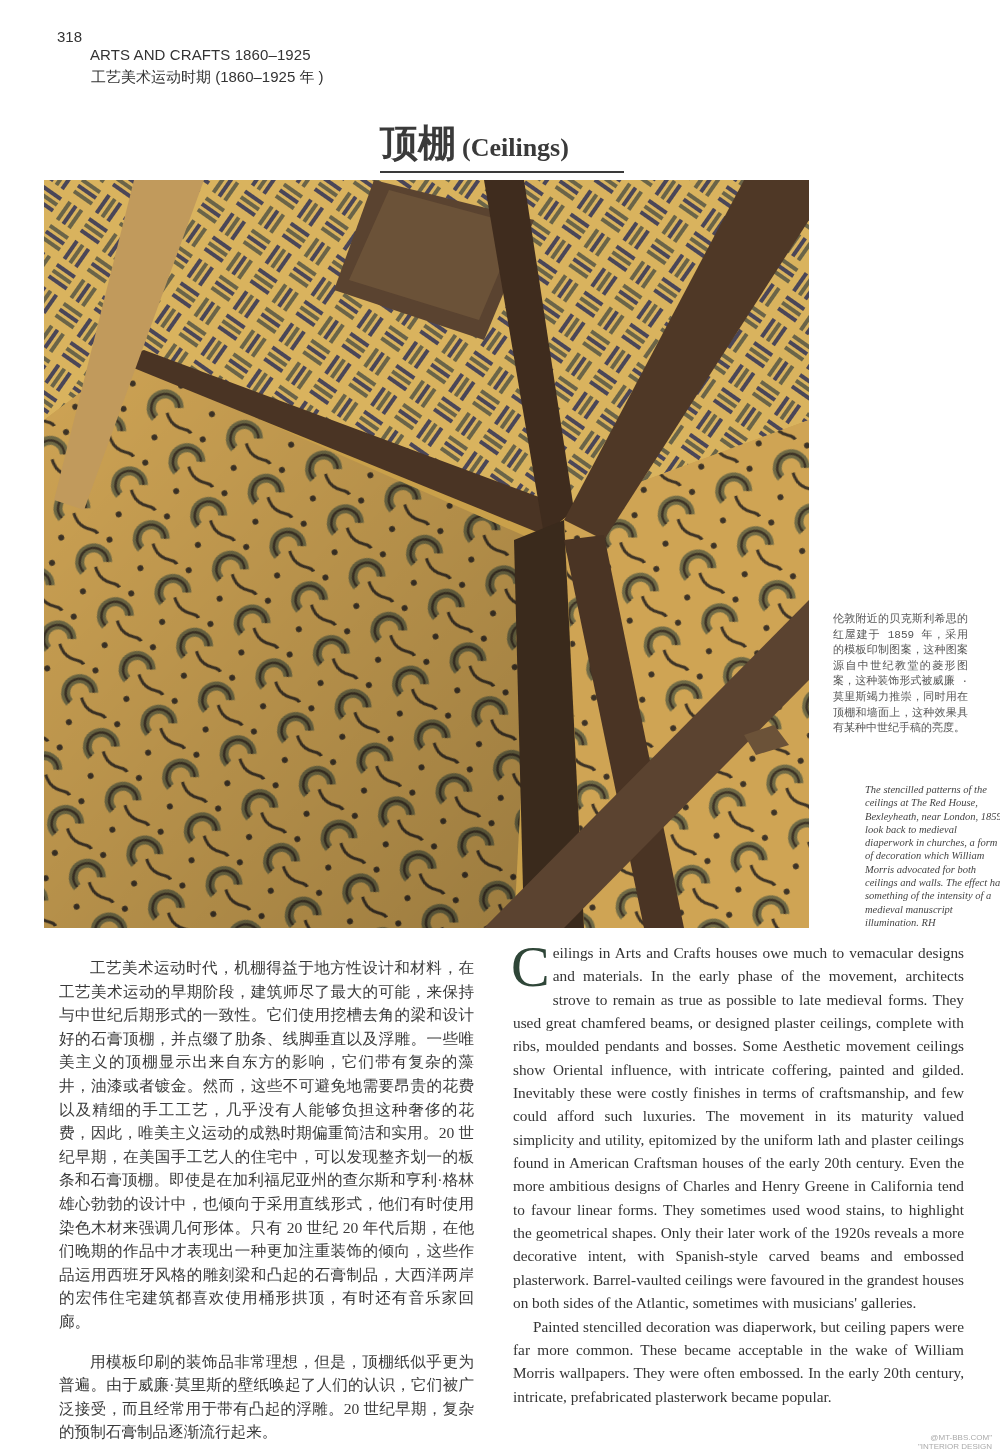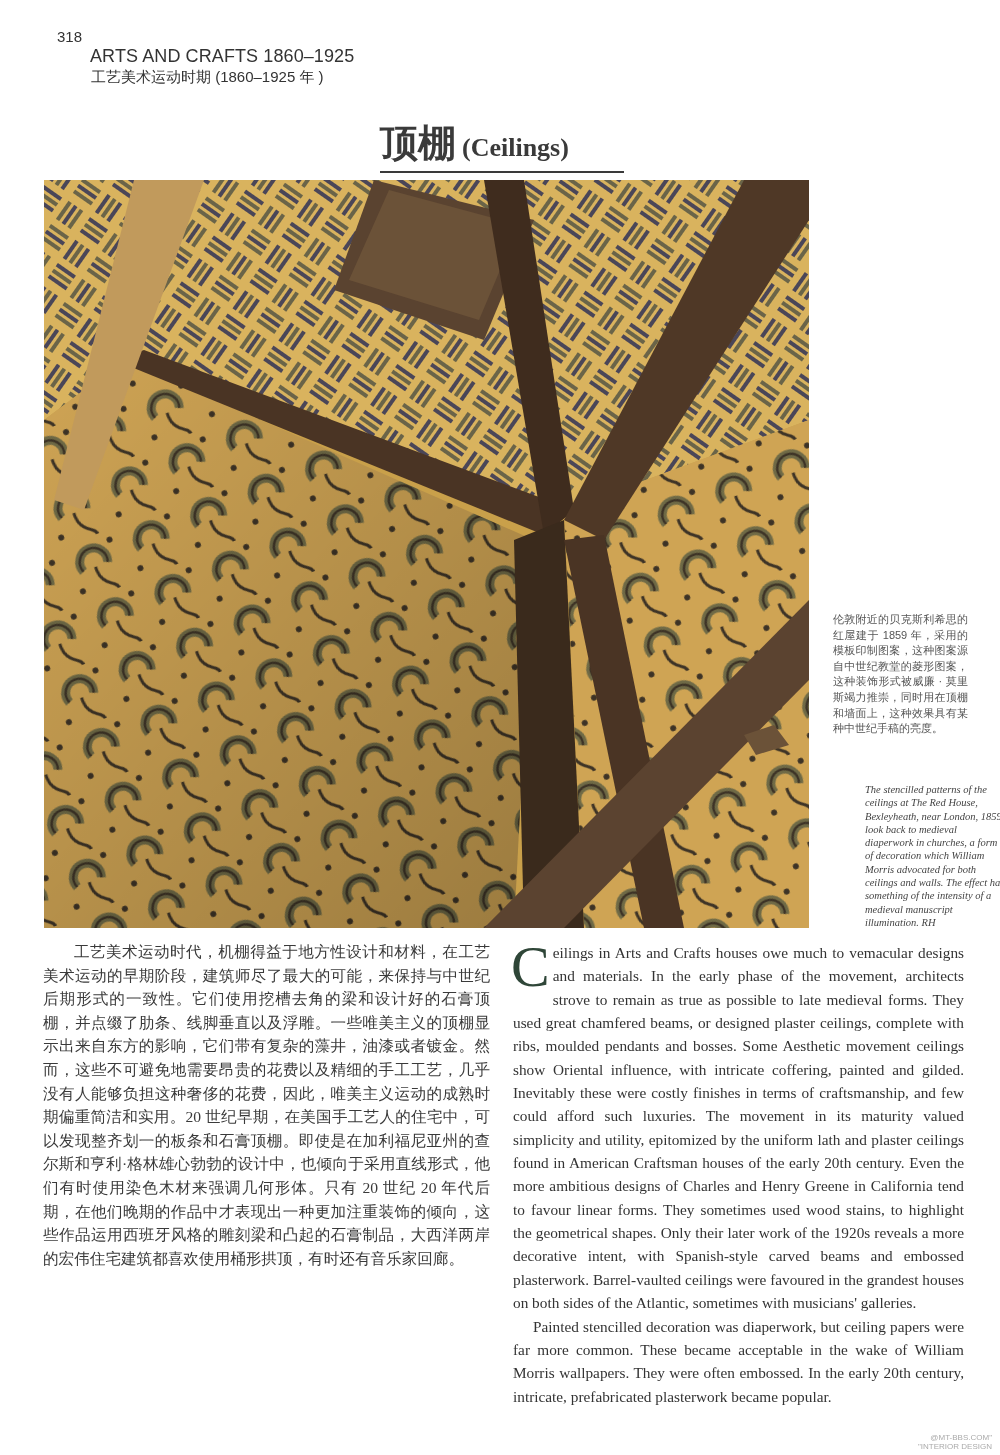--- a/index.html
+++ b/index.html
@@ -3,34 +3,34 @@
 <meta charset="utf-8">
 <style>
   html, body { margin: 0; padding: 0; }
   body {
     width: 1000px; height: 1455px; background: #ffffff; position: relative; overflow: hidden;
     font-family: "Liberation Serif", serif; color: #2b2b2b;
   }
   .page-header { position: absolute; left: 45px; top: 28px; font-family: "Liberation Sans", sans-serif; color: #333; }
   .page-number { position: absolute; left: 12px; top: 0; font-size: 15px; }
   .section-cn { position: absolute; left: 46px; top: 0; font-size: 15px; white-space: nowrap; margin-top: 40px; }
-  .section-en { position: absolute; left: 45px; top: 18px; font-size: 18px; white-space: nowrap; letter-spacing: 0.1px; }
+  .section-en { position: absolute; left: 45px; top: 18px; font-size: 15px; white-space: nowrap; letter-spacing: 0.1px; }
 
   .title-wrap { position: absolute; left: 380px; top: 118px; width: 244px; border-bottom: 2px solid #3a3a3a; padding-bottom: 2px; }
   .title-cn { font-family: "Liberation Serif", serif; font-weight: bold; font-size: 38px; color: #3a3a3a; vertical-align: baseline; }
   .title-en { font-family: "Liberation Serif", serif; font-weight: bold; font-size: 26px; color: #3a3a3a; margin-left: 6px; }
 
   .photo { position: absolute; left: 44px; top: 180px; width: 765px; height: 748px; overflow: hidden; background: #c9a04a; }
   .photo svg { display: block; }
 
-  .caption-cn { position: absolute; left: 833px; top: 612px; width: 135px; font-family: Liberation Sans, sans-serif; font-size: 11px; line-height: 15.6px; color: #555; text-align: justify; }
+  .caption-cn { position: absolute; left: 833px; top: 612px; width: 135px; font-family: Liberation Mono, monospace; font-size: 11px; line-height: 15.6px; color: #555; text-align: justify; }
   .caption-en { position: absolute; left: 831px; top: 783px; width: 140px; font-family: "Liberation Serif", serif; font-style: italic; font-size: 10.5px; line-height: 13.3px; color: #444; margin-left: 34px; }
 
   .col-cn { position: absolute; left: 43px; top: 940px; width: 447px; font-family: "Liberation Serif", serif; font-size: 15.6px; line-height: 23.6px; color: #3a3a3a; text-align: justify; }
-  .col-cn p { margin: 0; text-indent: 31px; }
+  .col-cn p { margin: 16px; text-indent: 31px; }
   .col-en { position: absolute; left: 513px; top: 941px; width: 451px; font-family: "Liberation Serif", serif; font-size: 15.3px; line-height: 23.35px; color: #333; text-align: justify; }
   .col-en p { margin: 0; }
   .col-en p.indent { text-indent: 20px; }
   .dropcap { float: left; font-size: 58px; line-height: 44px; color: #2f4638; margin: 4px 3px 0 -2px; font-family: "Liberation Serif", serif; }
 
   .watermark { position: absolute; right: 8px; bottom: 4px; font-family: "Liberation Sans", sans-serif; font-size: 8px; color: #aaa; text-align: right; line-height: 9px; }
 </style>
 </head>
 <body>
 
@@ -95,20 +95,21 @@
     <polygon points="440,748 765,420 765,500 520,748" fill="#5b4330"></polygon>
     <polygon points="700,555 730,545 745,565 712,575" fill="#6b5238"></polygon>
   </svg>
 </div>
 
 <div class="caption-cn">伦敦附近的贝克斯利希思的红屋建于 1859 年，采用的模板印制图案，这种图案源自中世纪教堂的菱形图案，这种装饰形式被威廉 · 莫里斯竭力推崇，同时用在顶棚和墙面上，这种效果具有某种中世纪手稿的亮度。</div>
 <div class="caption-en">The stencilled patterns of the ceilings at The Red House, Bexleyheath, near London, 1859, look back to medieval diaperwork in churches, a form of decoration which William Morris advocated for both ceilings and walls. The effect has something of the intensity of a medieval manuscript illumination. RH</div>
 
 <div class="col-cn">
   <p>工艺美术运动时代，机棚得益于地方性设计和材料，在工艺美术运动的早期阶段，建筑师尽了最大的可能，来保持与中世纪后期形式的一致性。它们使用挖槽去角的梁和设计好的石膏顶棚，并点缀了肋条、线脚垂直以及浮雕。一些唯美主义的顶棚显示出来自东方的影响，它们带有复杂的藻井，油漆或者镀金。然而，这些不可避免地需要昂贵的花费以及精细的手工工艺，几乎没有人能够负担这种奢侈的花费，因此，唯美主义运动的成熟时期偏重简洁和实用。20 世纪早期，在美国手工艺人的住宅中，可以发现整齐划一的板条和石膏顶棚。即使是在加利福尼亚州的查尔斯和亨利·格林雄心勃勃的设计中，也倾向于采用直线形式，他们有时使用染色木材来强调几何形体。只有 20 世纪 20 年代后期，在他们晚期的作品中才表现出一种更加注重装饰的倾向，这些作品运用西班牙风格的雕刻梁和凸起的石膏制品，大西洋两岸的宏伟住宅建筑都喜欢使用桶形拱顶，有时还有音乐家回廊。</p>
+  <p>用模板印刷的装饰品非常理想，但是，顶棚纸似乎更为普遍。由于威廉·莫里斯的壁纸唤起了人们的认识，它们被广泛接受，而且经常用于带有凸起的浮雕。20 世纪早期，复杂的预制石膏制品逐渐流行起来。</p>
 </div>
 
 <div class="col-en">
   <p><span class="dropcap">C</span><span>eilings in Arts and Crafts houses owe much to vemacular designs and materials. In the early phase of the movement, architects strove to remain as true as possible to late medieval forms. They used great chamfered beams, or designed plaster ceilings, complete with ribs, moulded pendants and bosses. Some Aesthetic movement ceilings show Oriental influence, with intricate coffering, painted and gilded. Inevitably these were costly finishes in terms of craftsmanship, and few could afford such luxuries. The movement in its maturity valued simplicity and utility, epitomized by the uniform lath and plaster ceilings found in American Craftsman houses of the early 20th century. Even the more ambitious designs of Charles and Henry Greene in California tend to favour linear forms. They sometimes used wood stains, to highlight the geometrical shapes. Only their later work of the 1920s reveals a more decorative intent, with Spanish-style carved beams and embossed plasterwork. Barrel-vaulted ceilings were favoured in the grandest houses on both sides of the Atlantic, sometimes with musicians' galleries.</span></p>
   <p class="indent">Painted stencilled decoration was diaperwork, but ceiling papers were far more common. These became acceptable in the wake of William Morris wallpapers. They were often embossed. In the early 20th century, intricate, prefabricated plasterwork became popular.</p>
 </div>
 
 <div class="watermark">
   <div>@MT-BBS.COM"</div>
   <div>"INTERIOR DESIGN</div>

